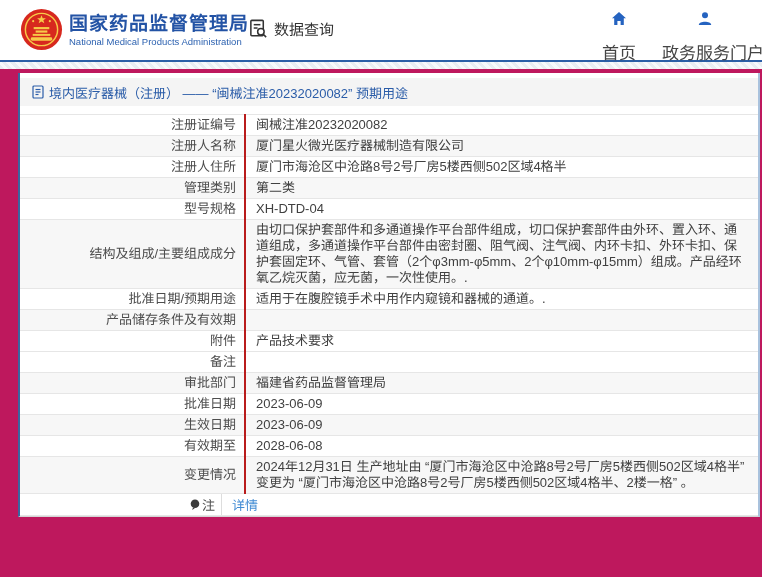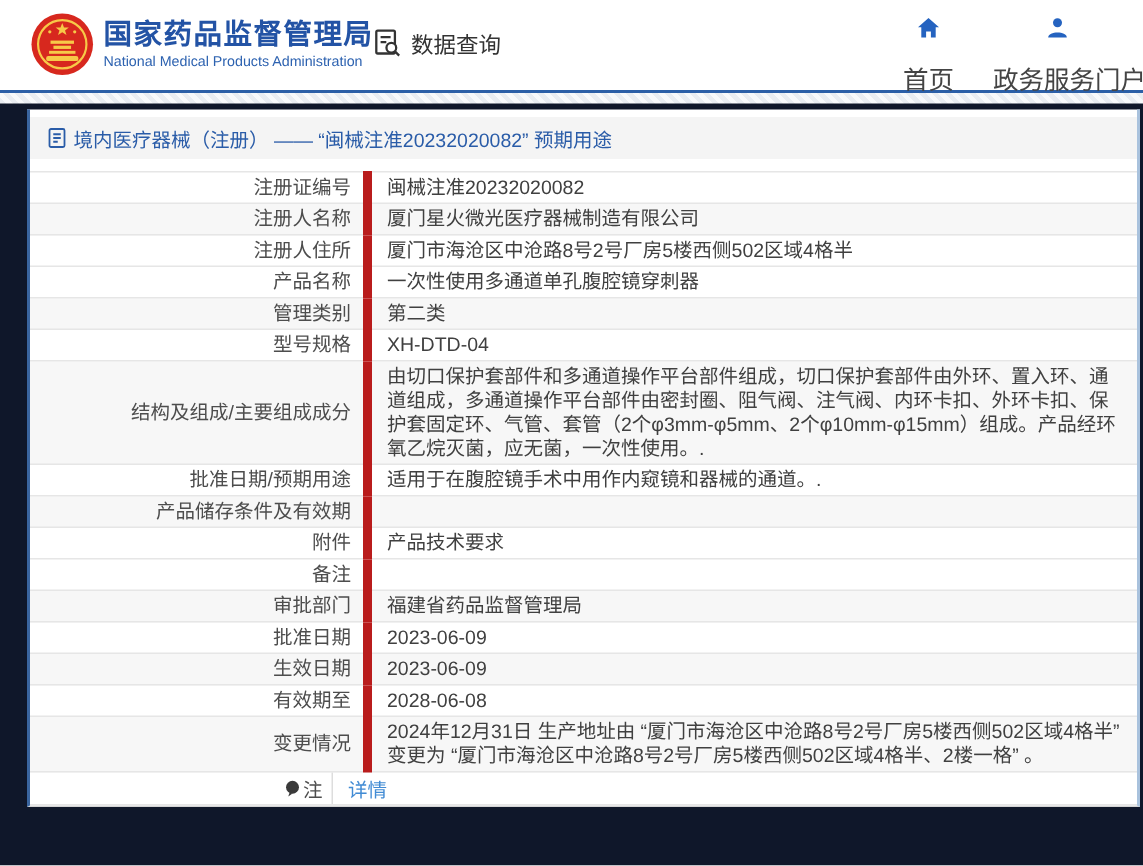--- a/index.html
+++ b/index.html
@@ -1,17 +1,17 @@
 <!DOCTYPE html>
 <html lang="zh-CN"><head>
 <meta charset="utf-8">
 <style>
   * { margin:0; padding:0; box-sizing:border-box; }
   html,body { width:762px; background:#fff; font-family:"Liberation Sans","DejaVu Sans",sans-serif; }
-  .page { width:762px; height:577px; background:#0f172a; overflow:hidden; position:relative; }
+  .page { width:762px; height:577px; background:#be185d; overflow:hidden; position:relative; }
 
   
   .site-header { height:60px; background:#fff; position:relative; }
   .brand { position:absolute; left:20px; top:8px; display:flex; align-items:center; }
   .brand-logo { width:43px; height:43px; display:block; }
   .brand-text { margin-left:6px; }
   .org-cn { font-size:19px; font-weight:bold; color:#2353a5; letter-spacing:1px; line-height:24px; }
   .org-en { font-size:9.5px; color:#2d62b0; line-height:12px; }
   .data-query { position:absolute; left:248px; top:18px; display:flex; align-items:center; cursor:pointer; }
   .data-query svg { width:21px; height:21px; }
@@ -30,21 +30,21 @@
   .panel { margin:4px 0 0 18px; width:742px;
     border-left:2px solid #3a659f; border-right:2px solid #a9c2dd;
     border-bottom:1px solid #d5d5d5; padding:5px 0 0 0; background:#fff; }
   .breadcrumb-bar { height:28px; background:#f4f4f4; display:flex; align-items:center; padding-left:12px; }
   .breadcrumb-bar svg { width:12px; height:14px; margin-right:5px; }
   .breadcrumb-text { font-size:13px; color:#2a5ca8; }
 
   
   .info-table { width:100%; border-collapse:collapse; margin-top:8px; border-top:1px solid #e6e6e6; }
   .info-table th { width:225px; text-align:right; font-weight:normal; color:#4d4d4d;
-    font-size:13px; line-height:16px; padding:2px 8px; border-right:6px solid #b91c1c;
+    font-size:13px; line-height:16px; padding:2px 8px; border-right:2px solid #b91c1c;
     border-bottom:1px solid #e6e6e6; vertical-align:middle; }
   .info-table td { color:#404040; font-size:13px; line-height:16px; padding:2px 10px;
     border-bottom:1px solid #e6e6e6; vertical-align:middle; }
   .info-table tr.alt { background:#f7f7f7; }
 
   
   .note-row { display:flex; align-items:center; border-bottom:1px solid #e6e6e6; height:22px; }
   .note-label { width:202px; text-align:right; padding-right:6px; font-size:13px; color:#4d4d4d;
     border-right:1px solid #ddd; height:100%; display:flex; align-items:center; justify-content:flex-end; }
   .note-label svg { width:10px; height:12px; margin-right:2px; }
@@ -133,24 +133,20 @@
     <th>注册人名称</th>
     <td>厦门星火微光医疗器械制造有限公司</td>
   </tr>
 
   <tr>
     <th>注册人住所</th>
     <td>厦门市海沧区中沧路8号2号厂房5楼西侧502区域4格半</td>
   </tr>
 
 
-  <tr>
-    <th>产品名称</th>
-    <td>一次性使用多通道单孔腹腔镜穿刺器</td>
-  </tr>
 
   <tr class="alt">
     <th>管理类别</th>
     <td>第二类</td>
   </tr>
 
   <tr>
     <th>型号规格</th>
     <td>XH-DTD-04</td>
   </tr>

